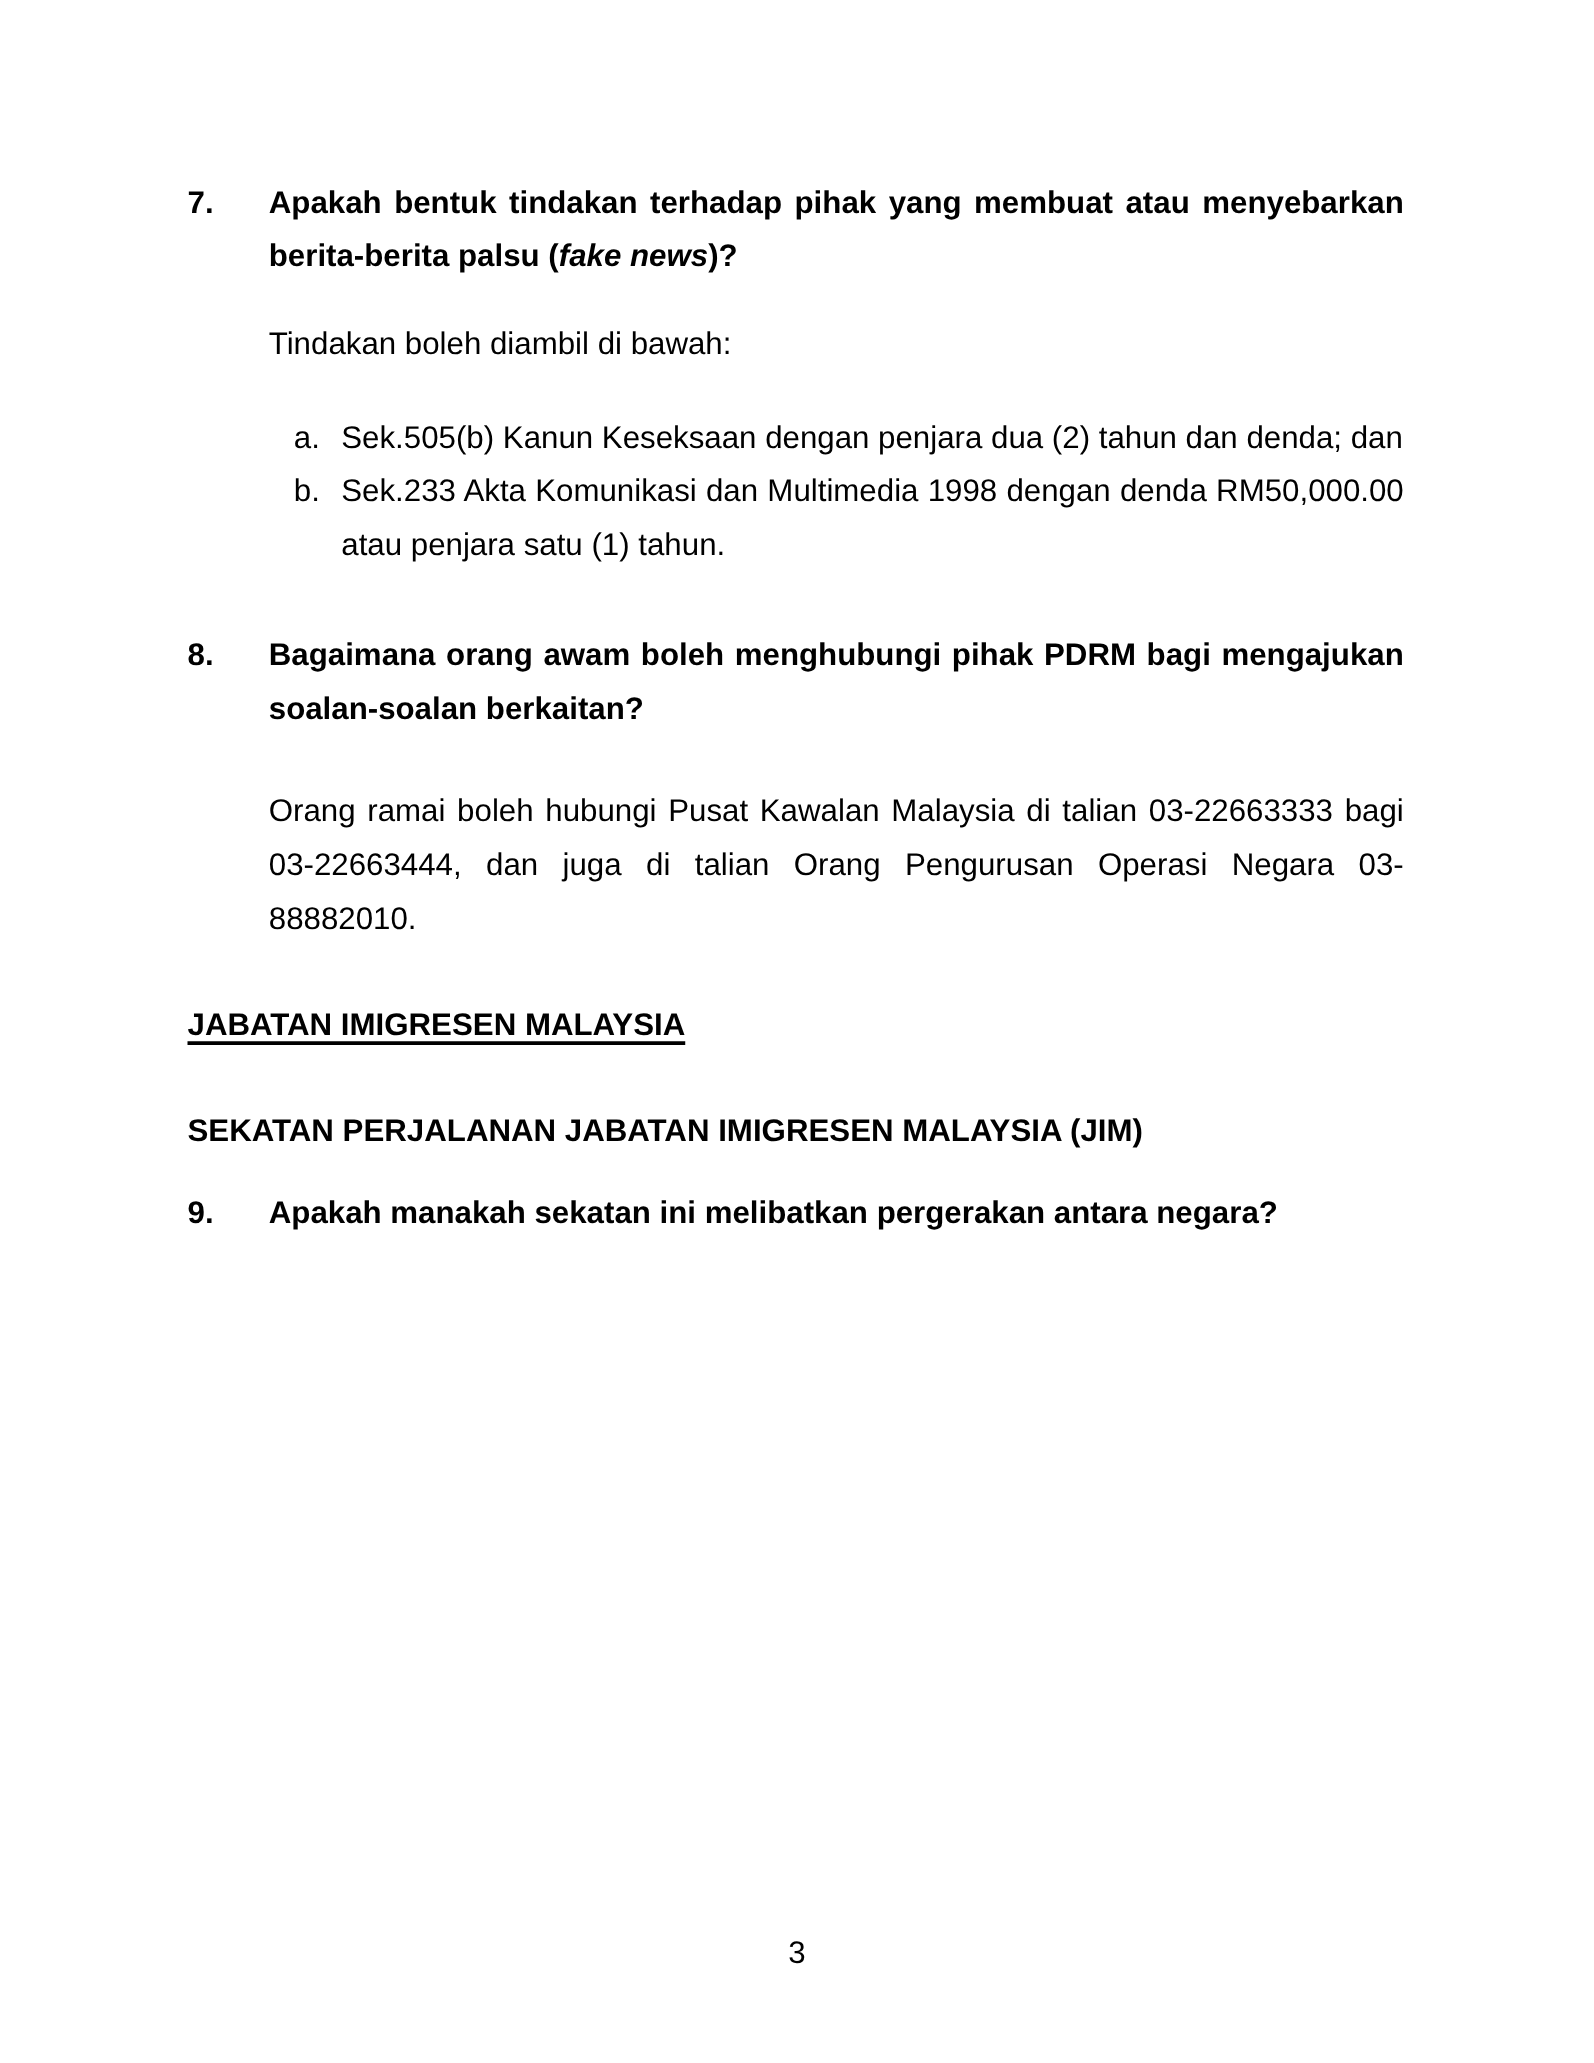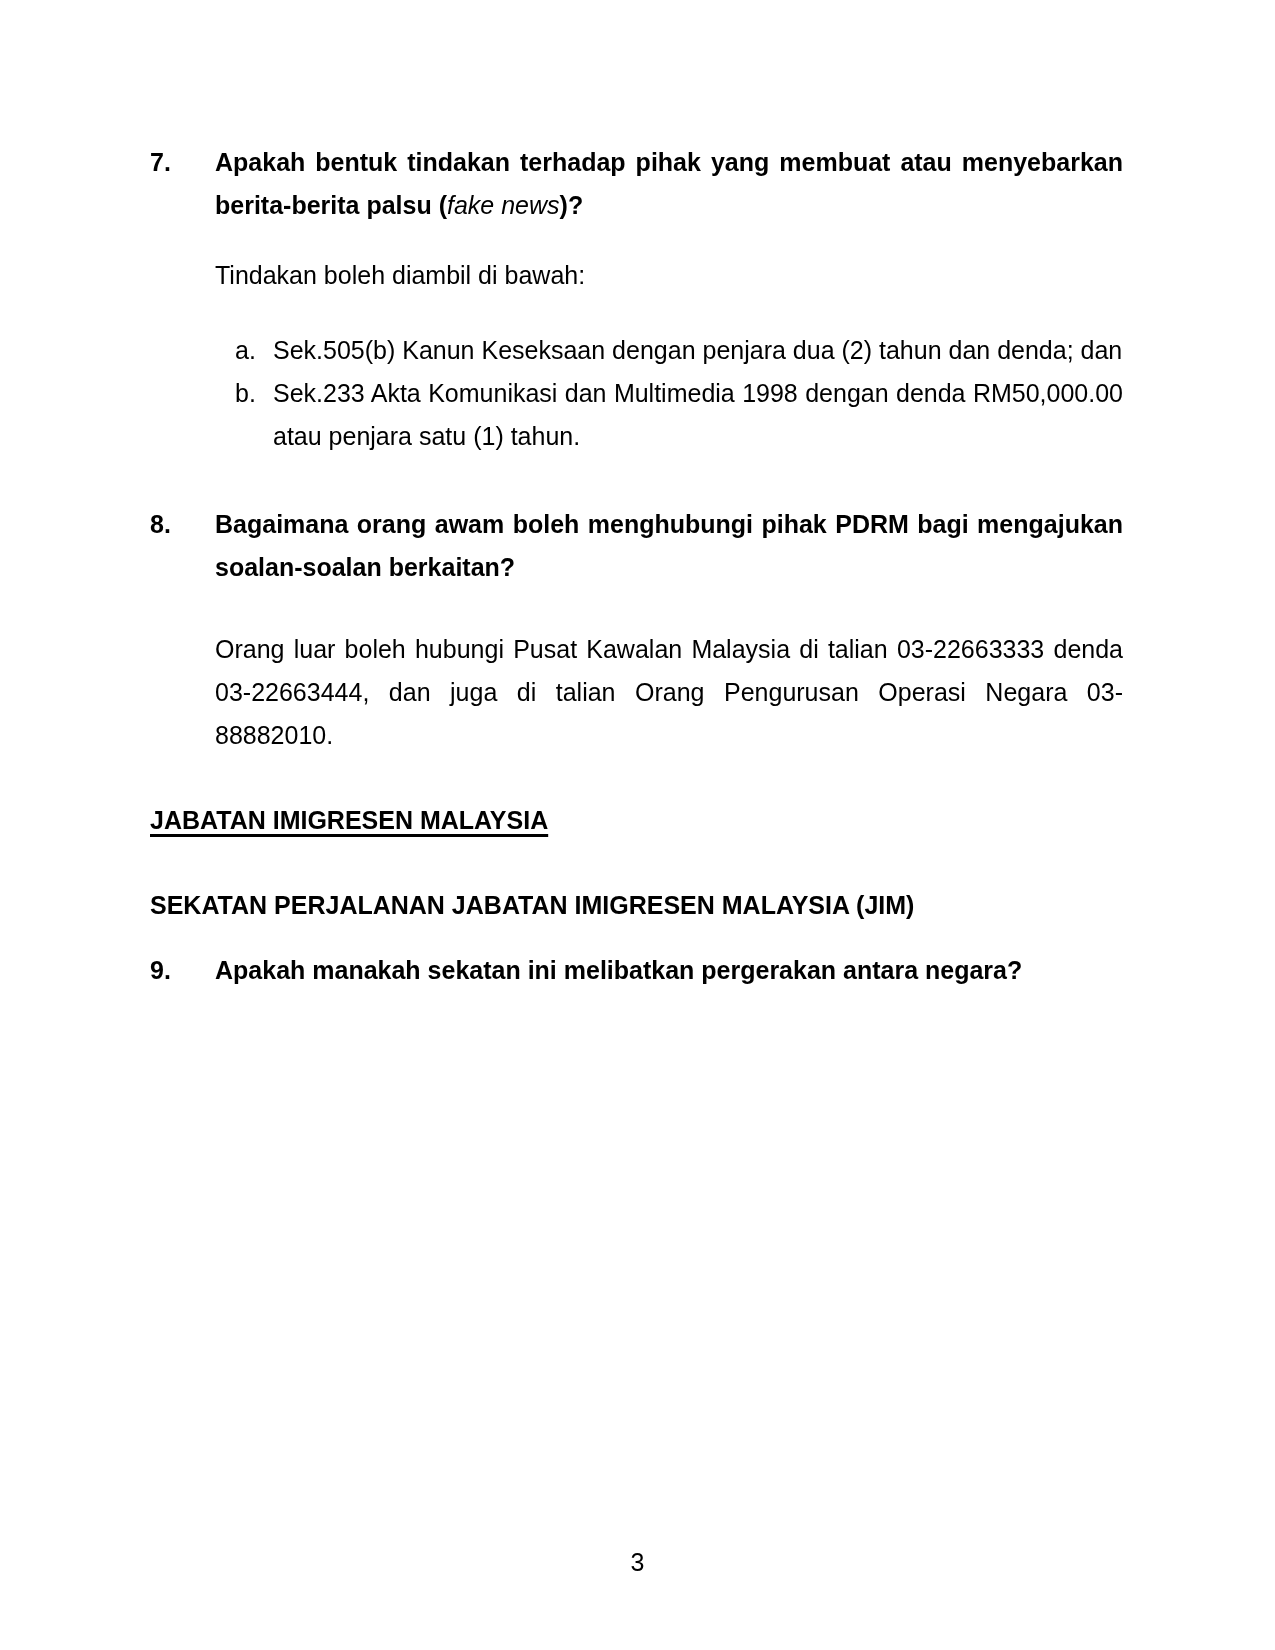--- a/index.html
+++ b/index.html
@@ -49,21 +49,21 @@
   .section-heading {
     font-weight: bold;
   }
   .underlined {
     text-decoration: underline;
     text-decoration-thickness: 2.5px;
     text-underline-offset: 5px;
     margin-top: 44px;
   }
   .bold { font-weight: normal; }
-  .bold-italic { font-weight: normal; font-style: italic; }
+  .bold-italic { font-weight: bold; font-style: italic; }
   .page-number {
     position: absolute;
     top: 1541px;
     left: 0;
     width: 100%;
     text-align: center;
   }
 </style>
 </head>
 <body>
@@ -87,21 +87,21 @@
         <div class="list-marker">b.</div>
         <div class="list-text">Sek.233 Akta Komunikasi dan Multimedia 1998 dengan denda RM50,000.00 atau penjara satu (1) tahun.</div>
       </div>
     </div>
 
     <div class="qa-row mb-q8-heading">
       <div class="qa-number">8.</div>
       <div class="qa-heading">Bagaimana orang awam boleh menghubungi pihak PDRM bagi mengajukan soalan-soalan berkaitan?</div>
     </div>
 
-    <div class="para indented mb-q8-answer"><span>Orang luar boleh hubungi Pusat Kawalan Malaysia di talian </span><span class="bold">03-22663333</span><span> denda </span><span class="bold">03-22663444</span><span>, dan juga di talian Orang Pengurusan Operasi Negara </span><span class="bold">03-88882010</span><span>.</span></div>
+    <div class="para indented mb-q8-answer"><span>Orang ramai boleh hubungi Pusat Kawalan Malaysia di talian </span><span class="bold">03-22663333</span><span> bagi </span><span class="bold">03-22663444</span><span>, dan juga di talian Orang Pengurusan Operasi Negara </span><span class="bold">03-88882010</span><span>.</span></div>
 
     <div class="section-heading mb-dept"><span class="underlined">JABATAN IMIGRESEN MALAYSIA</span></div>
 
     <div class="section-heading mb-sub">SEKATAN PERJALANAN JABATAN IMIGRESEN MALAYSIA (JIM)</div>
 
     <div class="qa-row mb-q9-heading">
       <div class="qa-number">9.</div>
       <div class="qa-heading">Apakah manakah sekatan ini melibatkan pergerakan antara negara?</div>
     </div>
 

